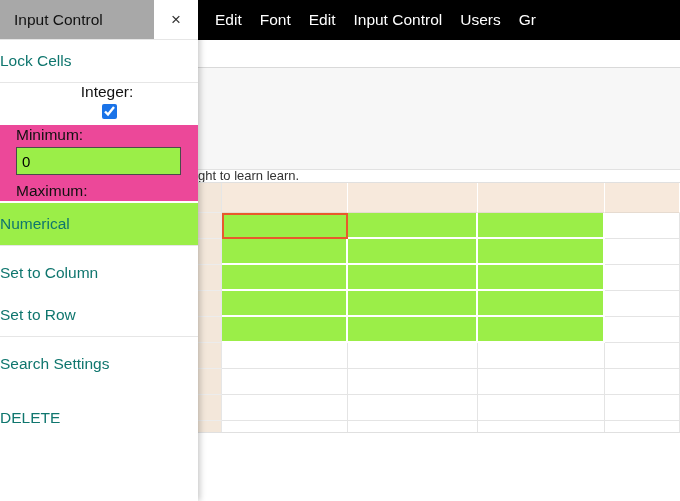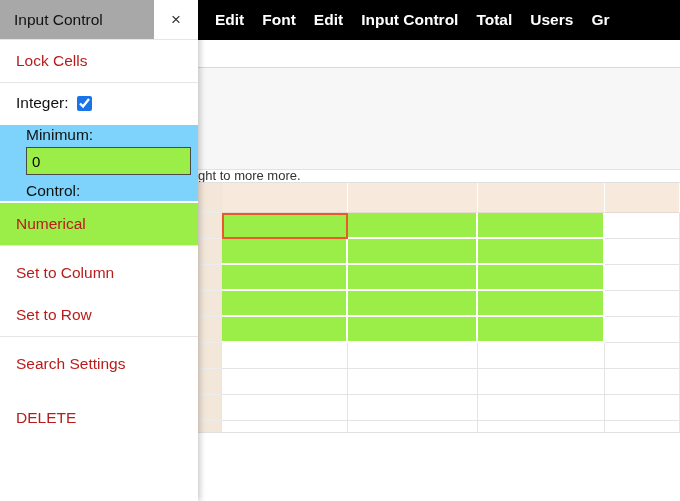--- a/index.html
+++ b/index.html
@@ -33,21 +33,21 @@
     background: #000000;
     display: flex;
     align-items: center;
     padding-left: 8px;
     overflow: hidden;
     white-space: nowrap;
   }
   .menu-item {
     color: #ffffff;
     font-size: 15.5px;
-    font-weight: bold;
+    font-weight: normal;
     padding: 0 9px;
     line-height: 40px;
     cursor: default;
     flex: 0 0 auto;
   }
 
   #timestamp-bar {
     position: absolute;
     left: 198px; top: 40px;
     width: 482px; height: 28px;
@@ -169,38 +169,38 @@
     color: #333333;
     cursor: pointer;
   }
 
   .divider { height: 1px; background: #e6e6e6; margin: 0; }
 
   .panel-item {
     height: 42px;
     display: flex;
     align-items: center;
-    padding-left: 16px;
-    font-size: 15.5px;
-    color: #b91c1c;
+    font-size: 15.5px;
+    color: #0f766e;
     background: #ffffff;
     cursor: pointer;
     white-space: nowrap;
   }
   .panel-item.green-item { background: #9bee48; }
 
-  .field-block { padding: 0 26px; background: #7dd3fc; }
+  .field-block { padding: 0 16px; background: #ec4899; }
   .field-row-inline {
     display: flex;
     align-items: center;
     height: 40px;
     padding-left: 16px;
     font-size: 15.5px;
     color: #111111;
     background: #ffffff;
+    flex-direction: column;
   }
   .field-row-inline input[type=checkbox] {
     margin-left: 8px;
     width: 15px; height: 15px;
     accent-color: #1a73e8;
   }
   .field-label {
     font-size: 15.5px;
     color: #111111;
     margin: 2px 0 2px 0;
@@ -227,30 +227,29 @@
 
 <div id="app">
 
   <div id="bg-app">
 
     <div id="menubar">
       <div class="menu-item">Edit</div>
       <div class="menu-item">Font</div>
       <div class="menu-item">Edit</div>
       <div class="menu-item">Input Control</div>
-      <div class="menu-item">Total</div>
       <div class="menu-item">Users</div>
       <div class="menu-item">Gr</div>
     </div>
 
     <div id="timestamp-bar"></div>
     <div id="timestamp-text">16, 2020 01:41:19 pm</div>
 
     <div id="info-strip"></div>
-    <div id="info-text">ght to more more.</div>
+    <div id="info-text">ght to learn learn.</div>
 
     <div class="left-sliver" style="top:214px; height:26px;"></div>
     <div class="left-sliver" style="top:242px; height:26px;"></div>
     <div class="left-sliver" style="top:270px; height:26px;"></div>
     <div class="left-sliver" style="top:298px; height:26px;"></div>
     <div class="left-sliver" style="top:326px; height:26px;"></div>
 
     <div id="grid">
 
       <div class="grid-row header-row">
@@ -350,21 +349,21 @@
     <div class="divider"></div>
 
     <div class="field-row-inline">
       <span>Integer:</span>
       <input type="checkbox" checked="" style="">
     </div>
 
     <div class="field-block">
       <div class="field-label">Minimum:</div>
       <input class="field-input" type="text" value="0" style="">
-      <div class="field-label">Control:</div>
+      <div class="field-label">Maximum:</div>
     </div>
 
     <div class="panel-item green-item">Numerical</div>
     <div class="divider"></div>
     <div class="spacer-sm"></div>
 
     <div class="panel-item">Set to Column</div>
     <div class="panel-item">Set to Row</div>
     <div class="divider"></div>
     <div class="spacer-sm"></div>

